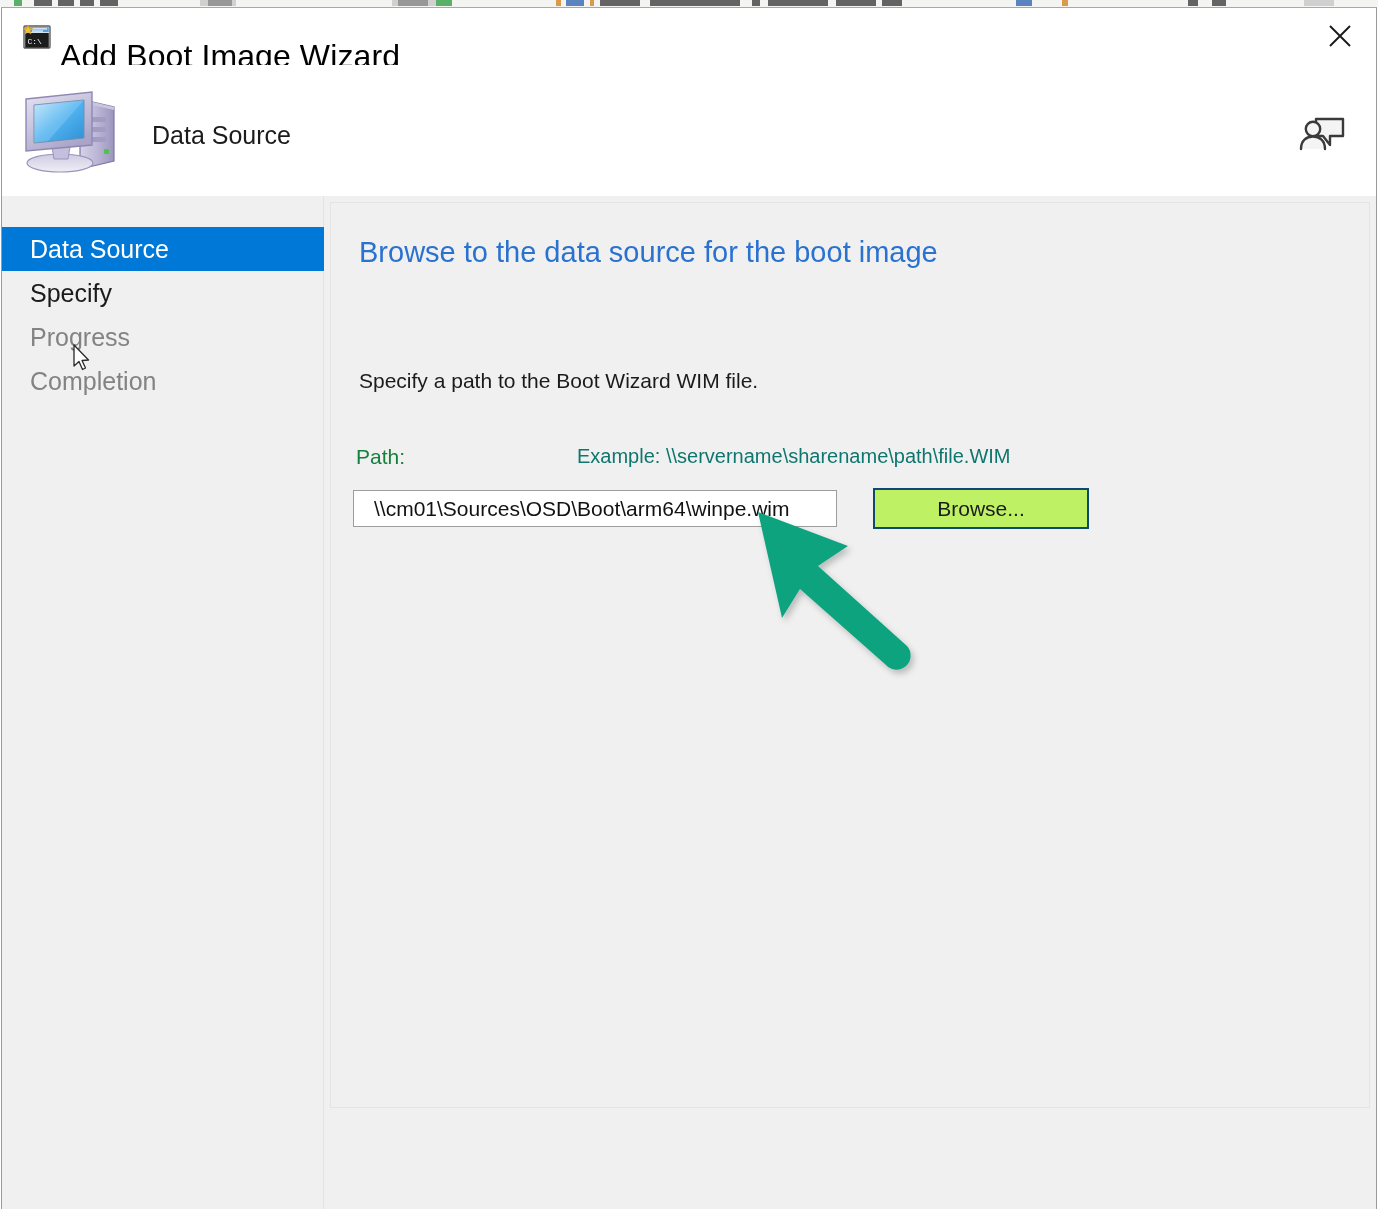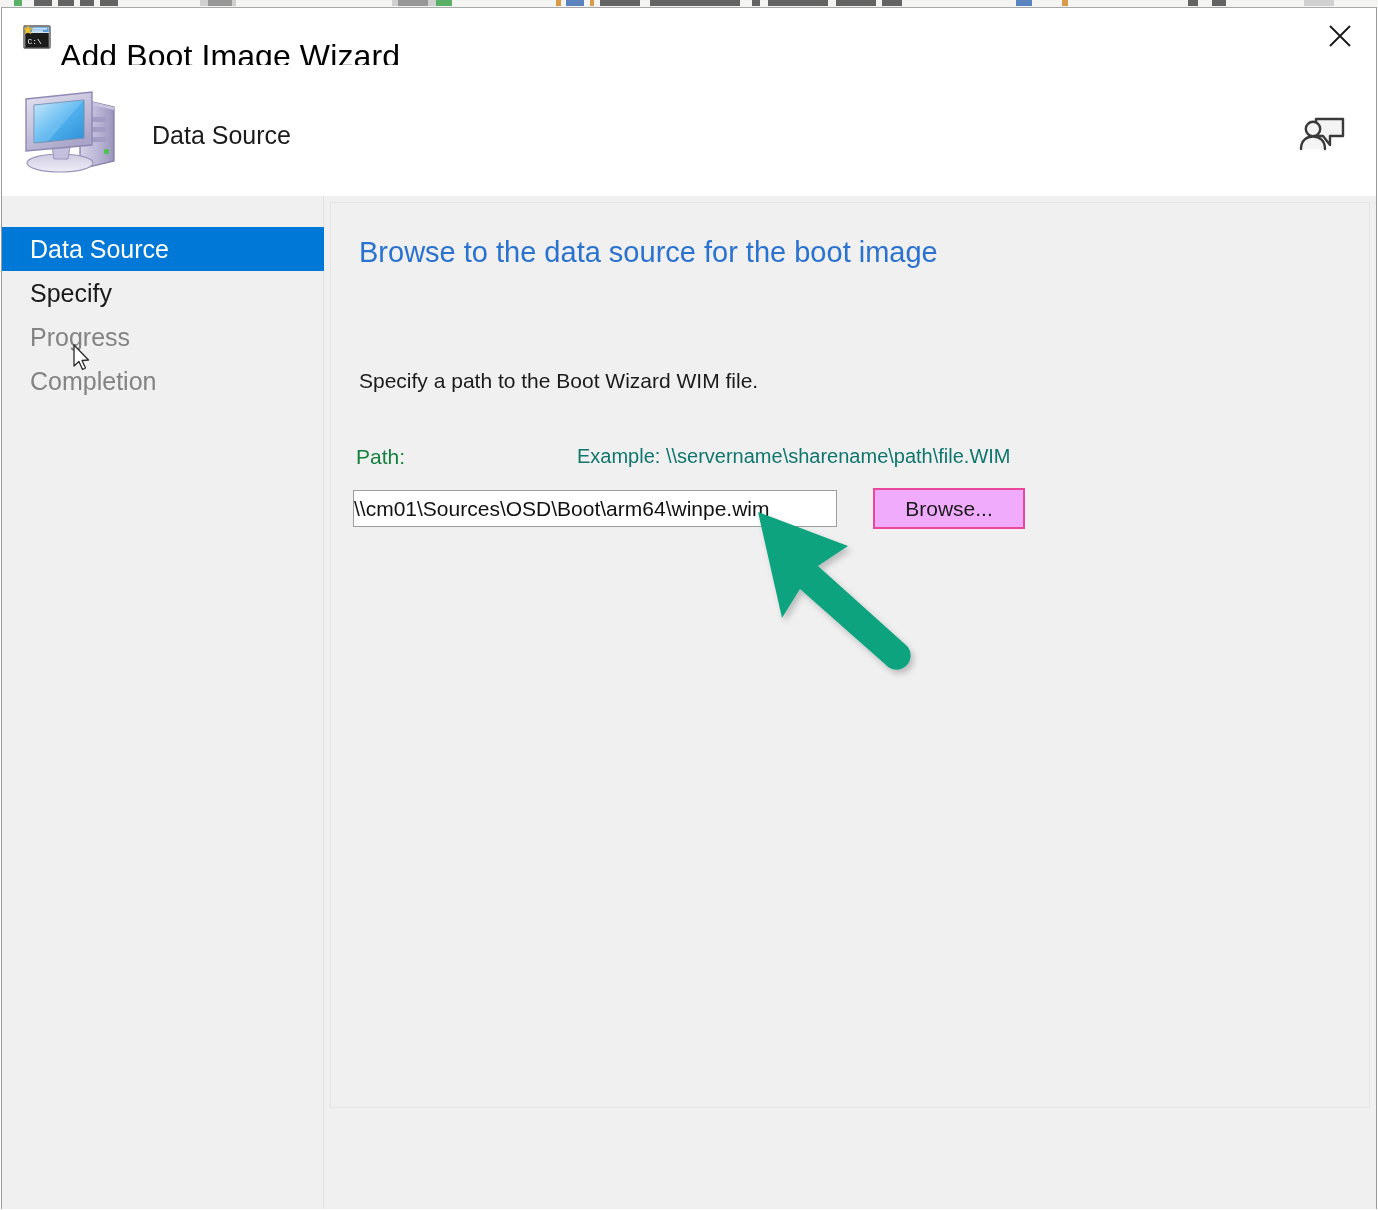--- a/index.html
+++ b/index.html
@@ -185,29 +185,29 @@
   }
   .path-input {
     position: absolute;
     left: 22px; top: 287px;
     width: 484px; height: 37px;
     background: #ffffff;
     border: 1px solid #9d9d9d;
     font-family: "Liberation Sans", sans-serif;
     font-size: 21px;
     color: #121212;
-    padding: 0 0;
+    padding: 0 20px;
     outline: none;
   }
   .browse-btn {
     position: absolute;
     left: 542px; top: 285px;
-    width: 152px; height: 41px;
-    background: #f0abfc;
-    border: 2px solid #ec4899;
+    width: 216px; height: 41px;
+    background: #bef264;
+    border: 2px solid #0c4a6e;
     font-family: "Liberation Sans", sans-serif;
     font-size: 21px;
     color: #1b1b1b;
     cursor: pointer;
   }
 
   
   .anno-arrow {
     position: absolute;
     left: 752px; top: 508px;

